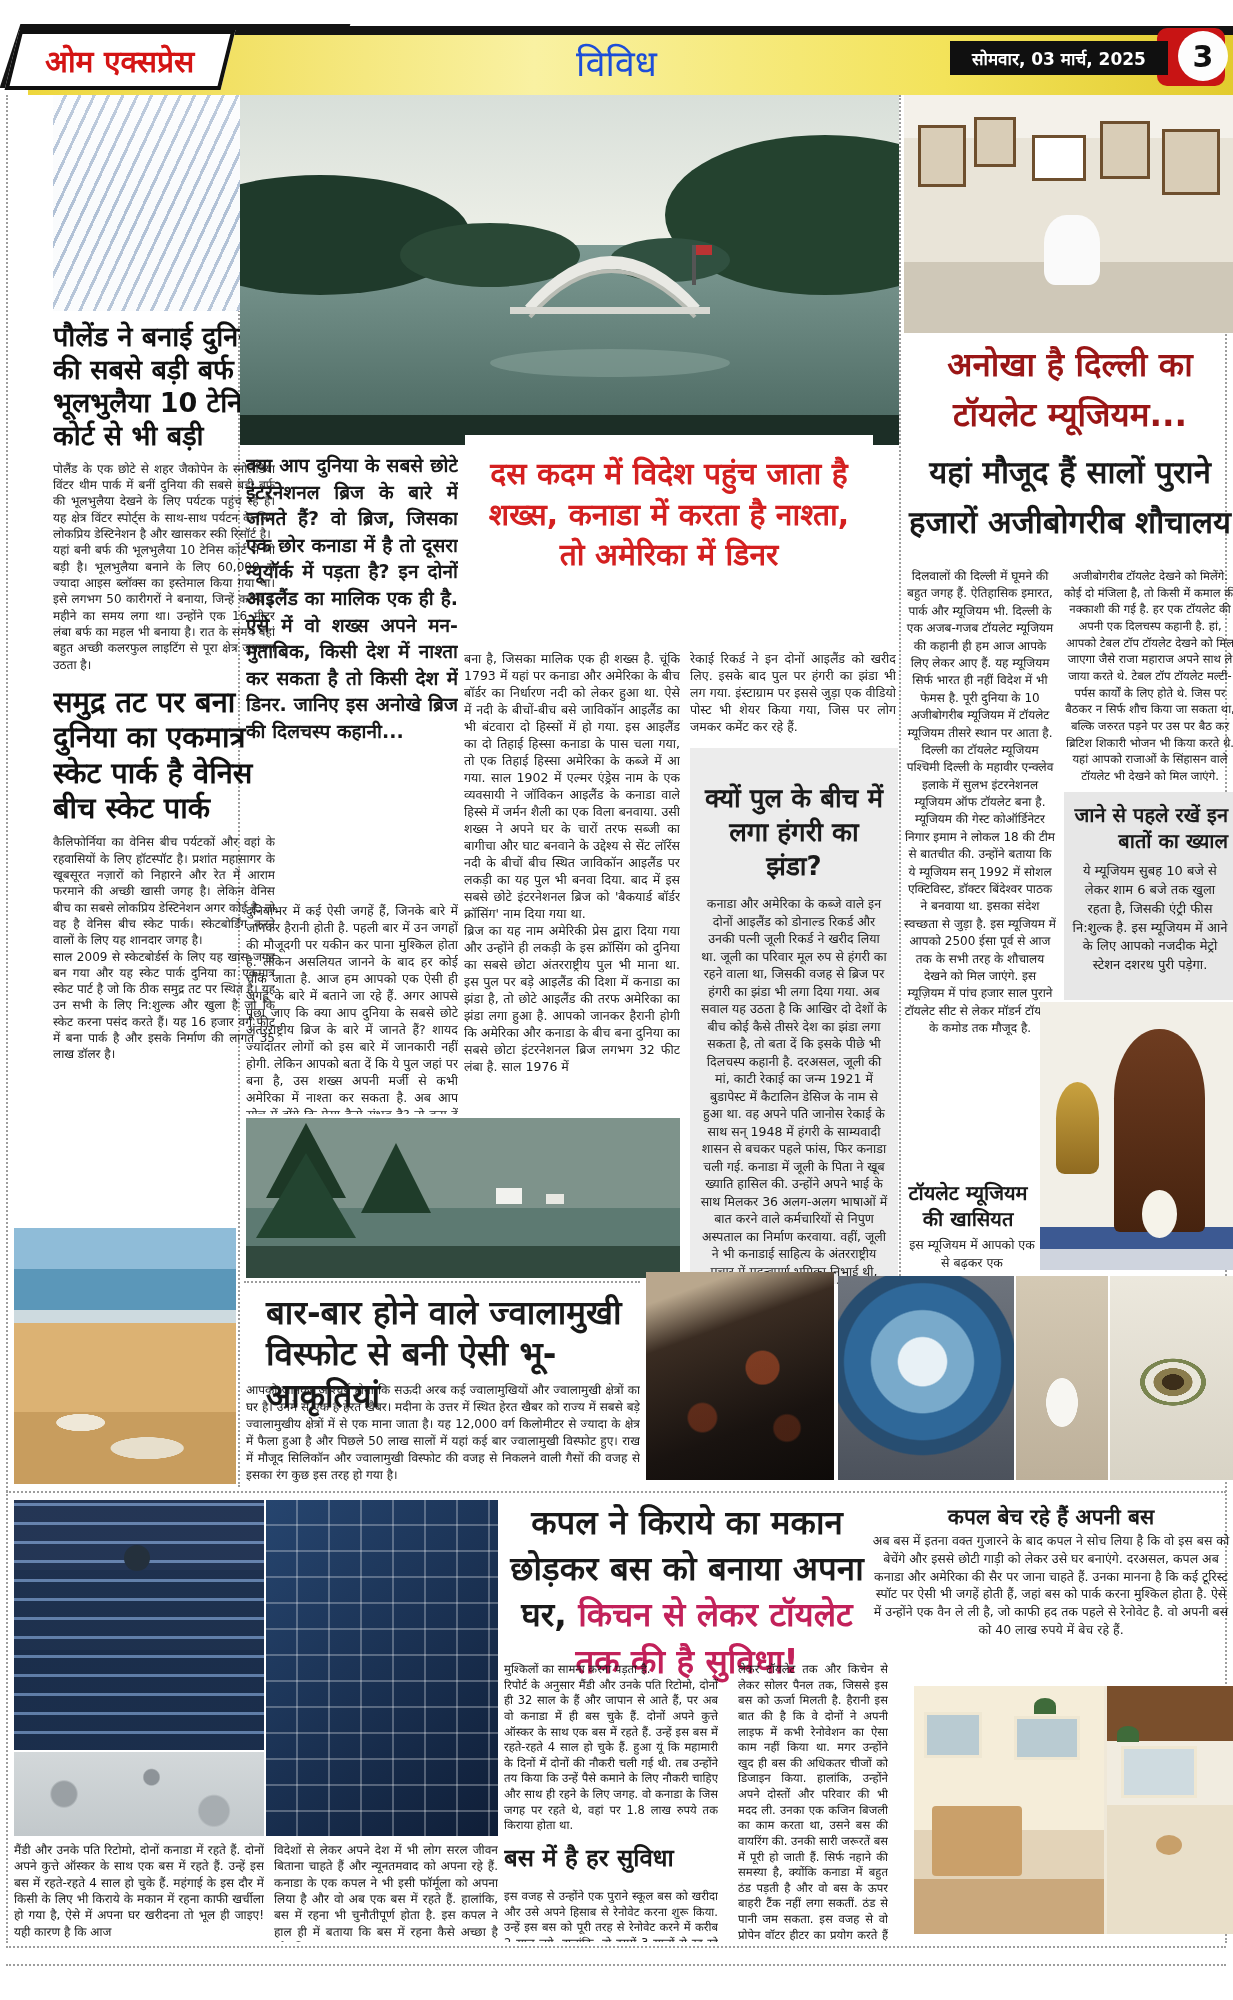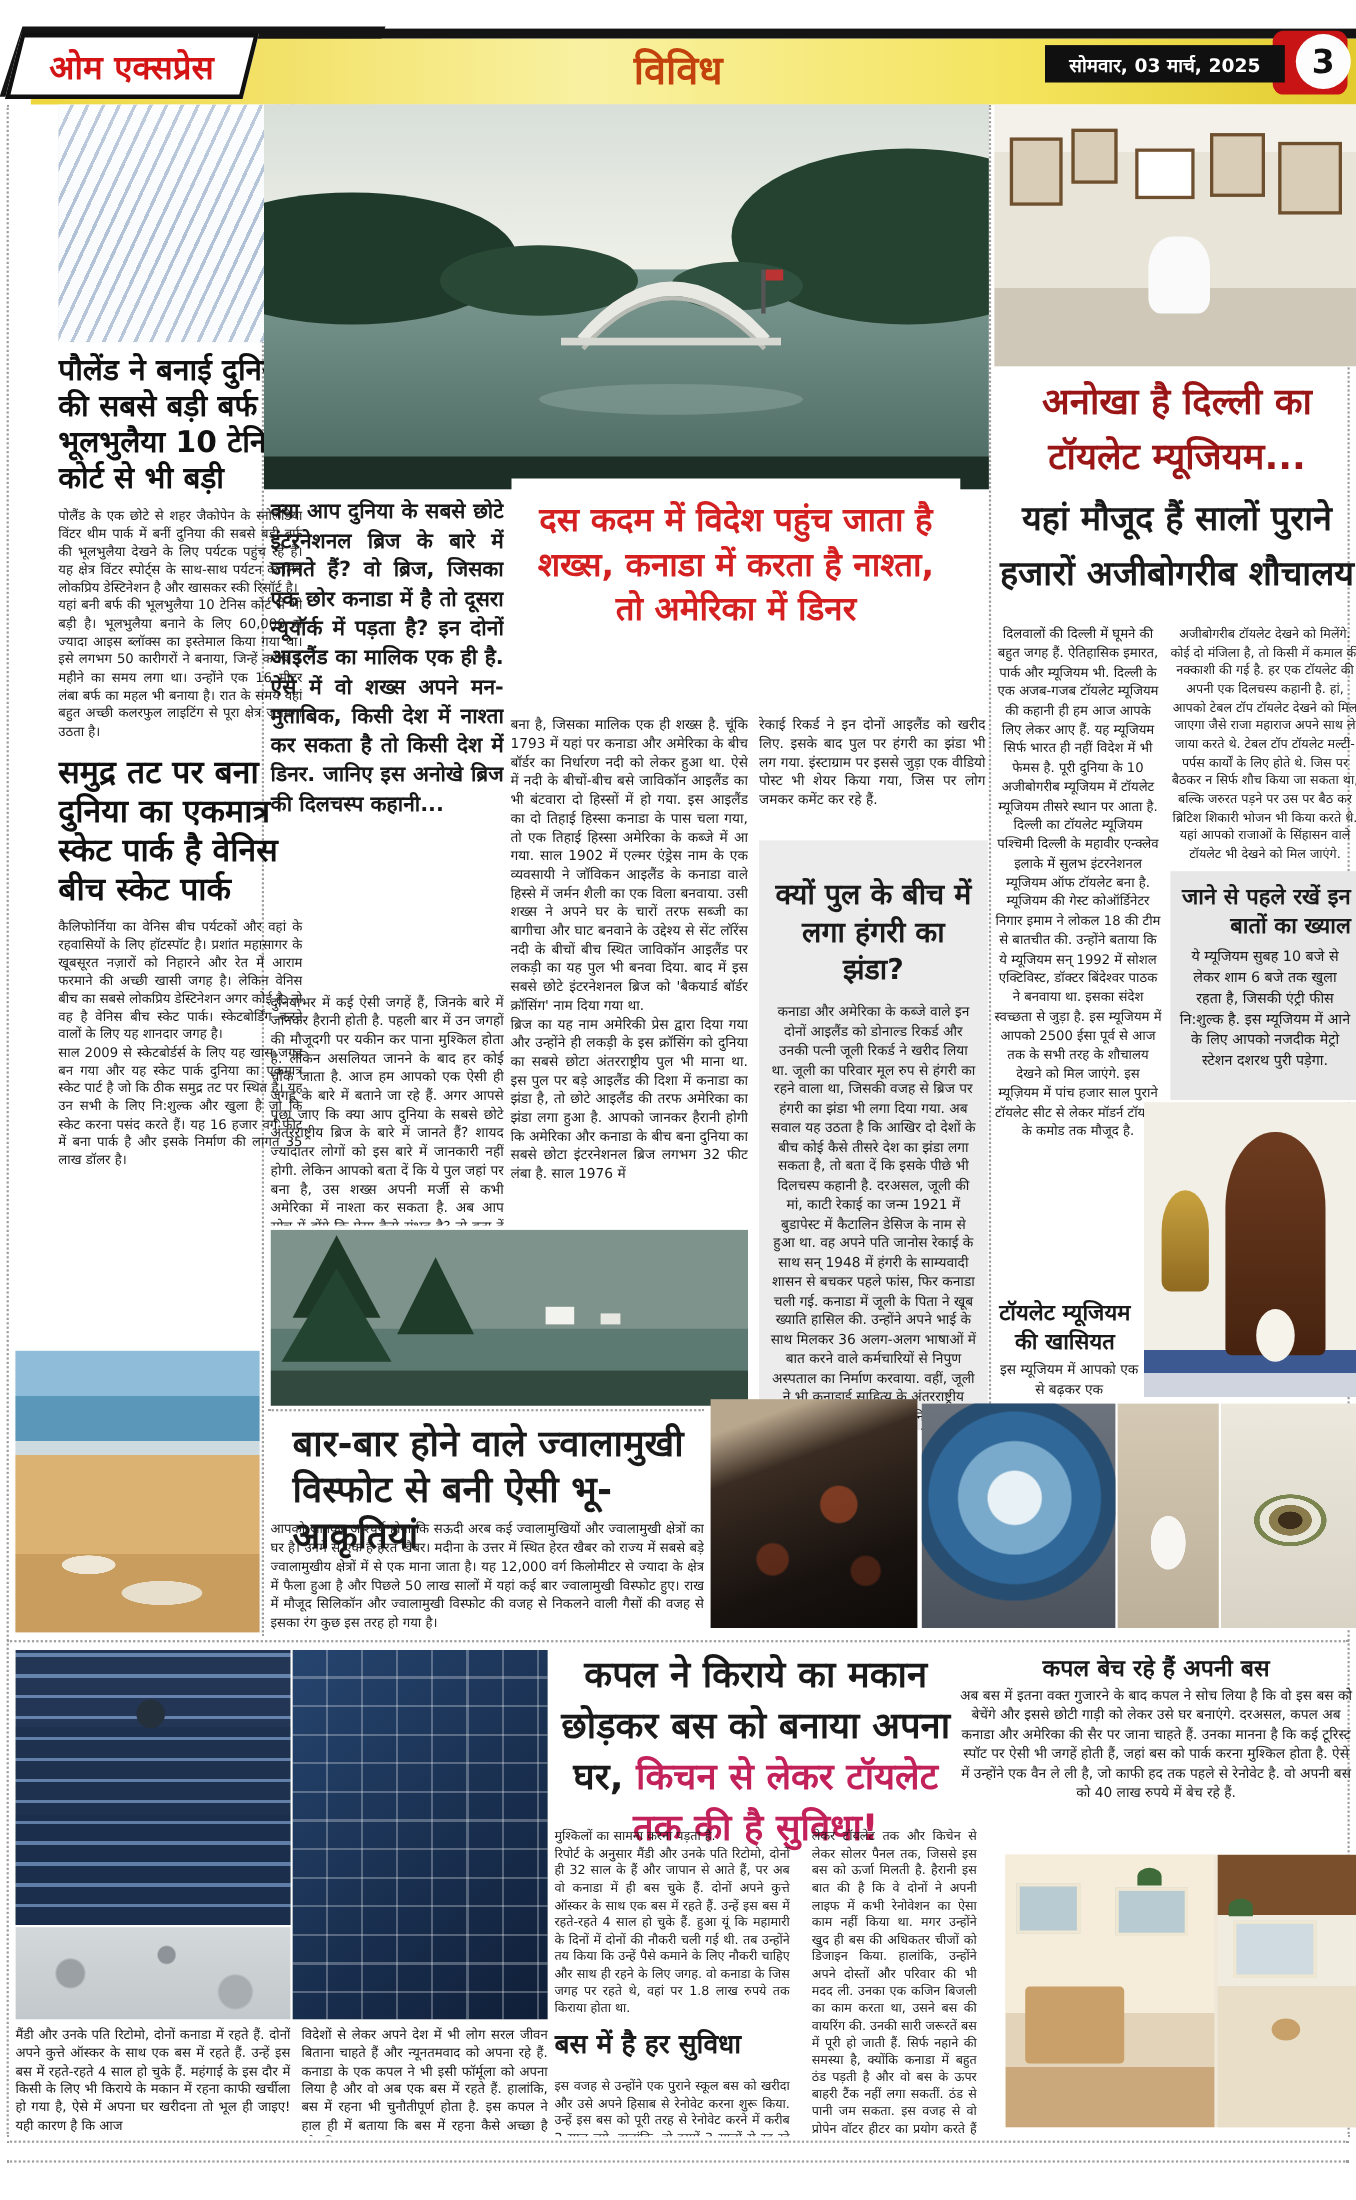--- a/index.html
+++ b/index.html
@@ -8,37 +8,37 @@
   .abs{position:absolute;}
   
   .band{position:absolute;left:28px;top:26px;right:0;height:60px;
         background:linear-gradient(90deg,#edd63c,#f9f1a2 42%,#f3e35a 76%,#e2cb2e);
         border-top:9px solid #141414;}
   .band-skew{position:absolute;left:10px;top:24px;width:330px;height:64px;background:#141414;
         transform:skewX(-18deg);}
   .masthead-box{position:absolute;left:12px;top:30px;width:208px;height:52px;background:#fff;
         border:4px solid #101010;transform:skewX(-14deg);display:flex;align-items:center;justify-content:center;}
   .masthead-box span{transform:skewX(14deg);font-weight:bold;font-size:30px;color:#d41414;white-space:nowrap;}
-  .section-title{position:absolute;left:0;right:0;top:38px;text-align:center;font-size:36px;font-weight:bold;color:#c2410c;}
+  .section-title{position:absolute;left:0;right:0;top:38px;text-align:center;font-size:36px;font-weight:normal;color:#1d4ed8;}
   .date-red{position:absolute;left:1157px;top:28px;width:68px;height:58px;background:#c81414;border-radius:10px;}
   .date-box{position:absolute;left:950px;top:41px;width:218px;height:34px;background:#101010;color:#fff;
         display:flex;align-items:center;justify-content:center;font-size:17px;font-weight:bold;}
   .page-circle{position:absolute;left:1178px;top:31px;width:50px;height:50px;border-radius:50%;background:#fdfdfd;
         display:flex;align-items:center;justify-content:center;font-size:30px;font-weight:bold;color:#111;}
   
   .vdot{position:absolute;border-left:2px dotted #9d9d9d;}
   .hdot{position:absolute;border-top:2px dotted #9d9d9d;}
   
   .body-txt{font-size:12px;line-height:1.36;text-align:justify;white-space:pre-line;}
   .hl{font-weight:bold;color:#111;}
   .left-hl{font-size:27px;line-height:1.22;margin:10px 0 8px 0;}
   .lead-bold{font-weight:bold;font-size:19px;line-height:1.4;text-align:justify;}
   .red-hl-box{background:#fff;padding:16px 14px;text-align:center;box-shadow:0 0 0 3px #fff;}
   .red-hl-box div{color:#d42020;font-weight:bold;font-size:30px;line-height:1.35;}
-  .graybox{background:#ececec;padding:12px 10px;margin-top:16px;}
+  .graybox{background:#ececec;padding:12px 10px;}
   .graybox .gtitle{font-weight:bold;font-size:26px;line-height:1.3;text-align:center;margin:22px 0 12px 0;}
   .graybox .gbody{font-size:12.5px;line-height:1.4;text-align:center;white-space:pre-line;}
   .toilet-red{color:#9a1616;font-weight:bold;font-size:33px;line-height:1.5;text-align:center;}
   .toilet-black{font-weight:bold;font-size:31px;line-height:1.6;text-align:center;}
   .toilet-col{font-size:12px;line-height:1.45;text-align:center;white-space:pre-line;}
   .infobox{background:#e7e7e7;padding:10px 8px;}
   .infobox .ititle{font-weight:bold;font-size:20px;line-height:1.3;text-align:right;margin-bottom:8px;}
   .infobox .ibody{font-size:13px;line-height:1.45;text-align:center;white-space:pre-line;}
   .feat-title{font-weight:bold;font-size:20px;line-height:1.3;text-align:center;}
   .volc-hl{font-weight:bold;font-size:33px;line-height:1.25;margin-left:20px;}

